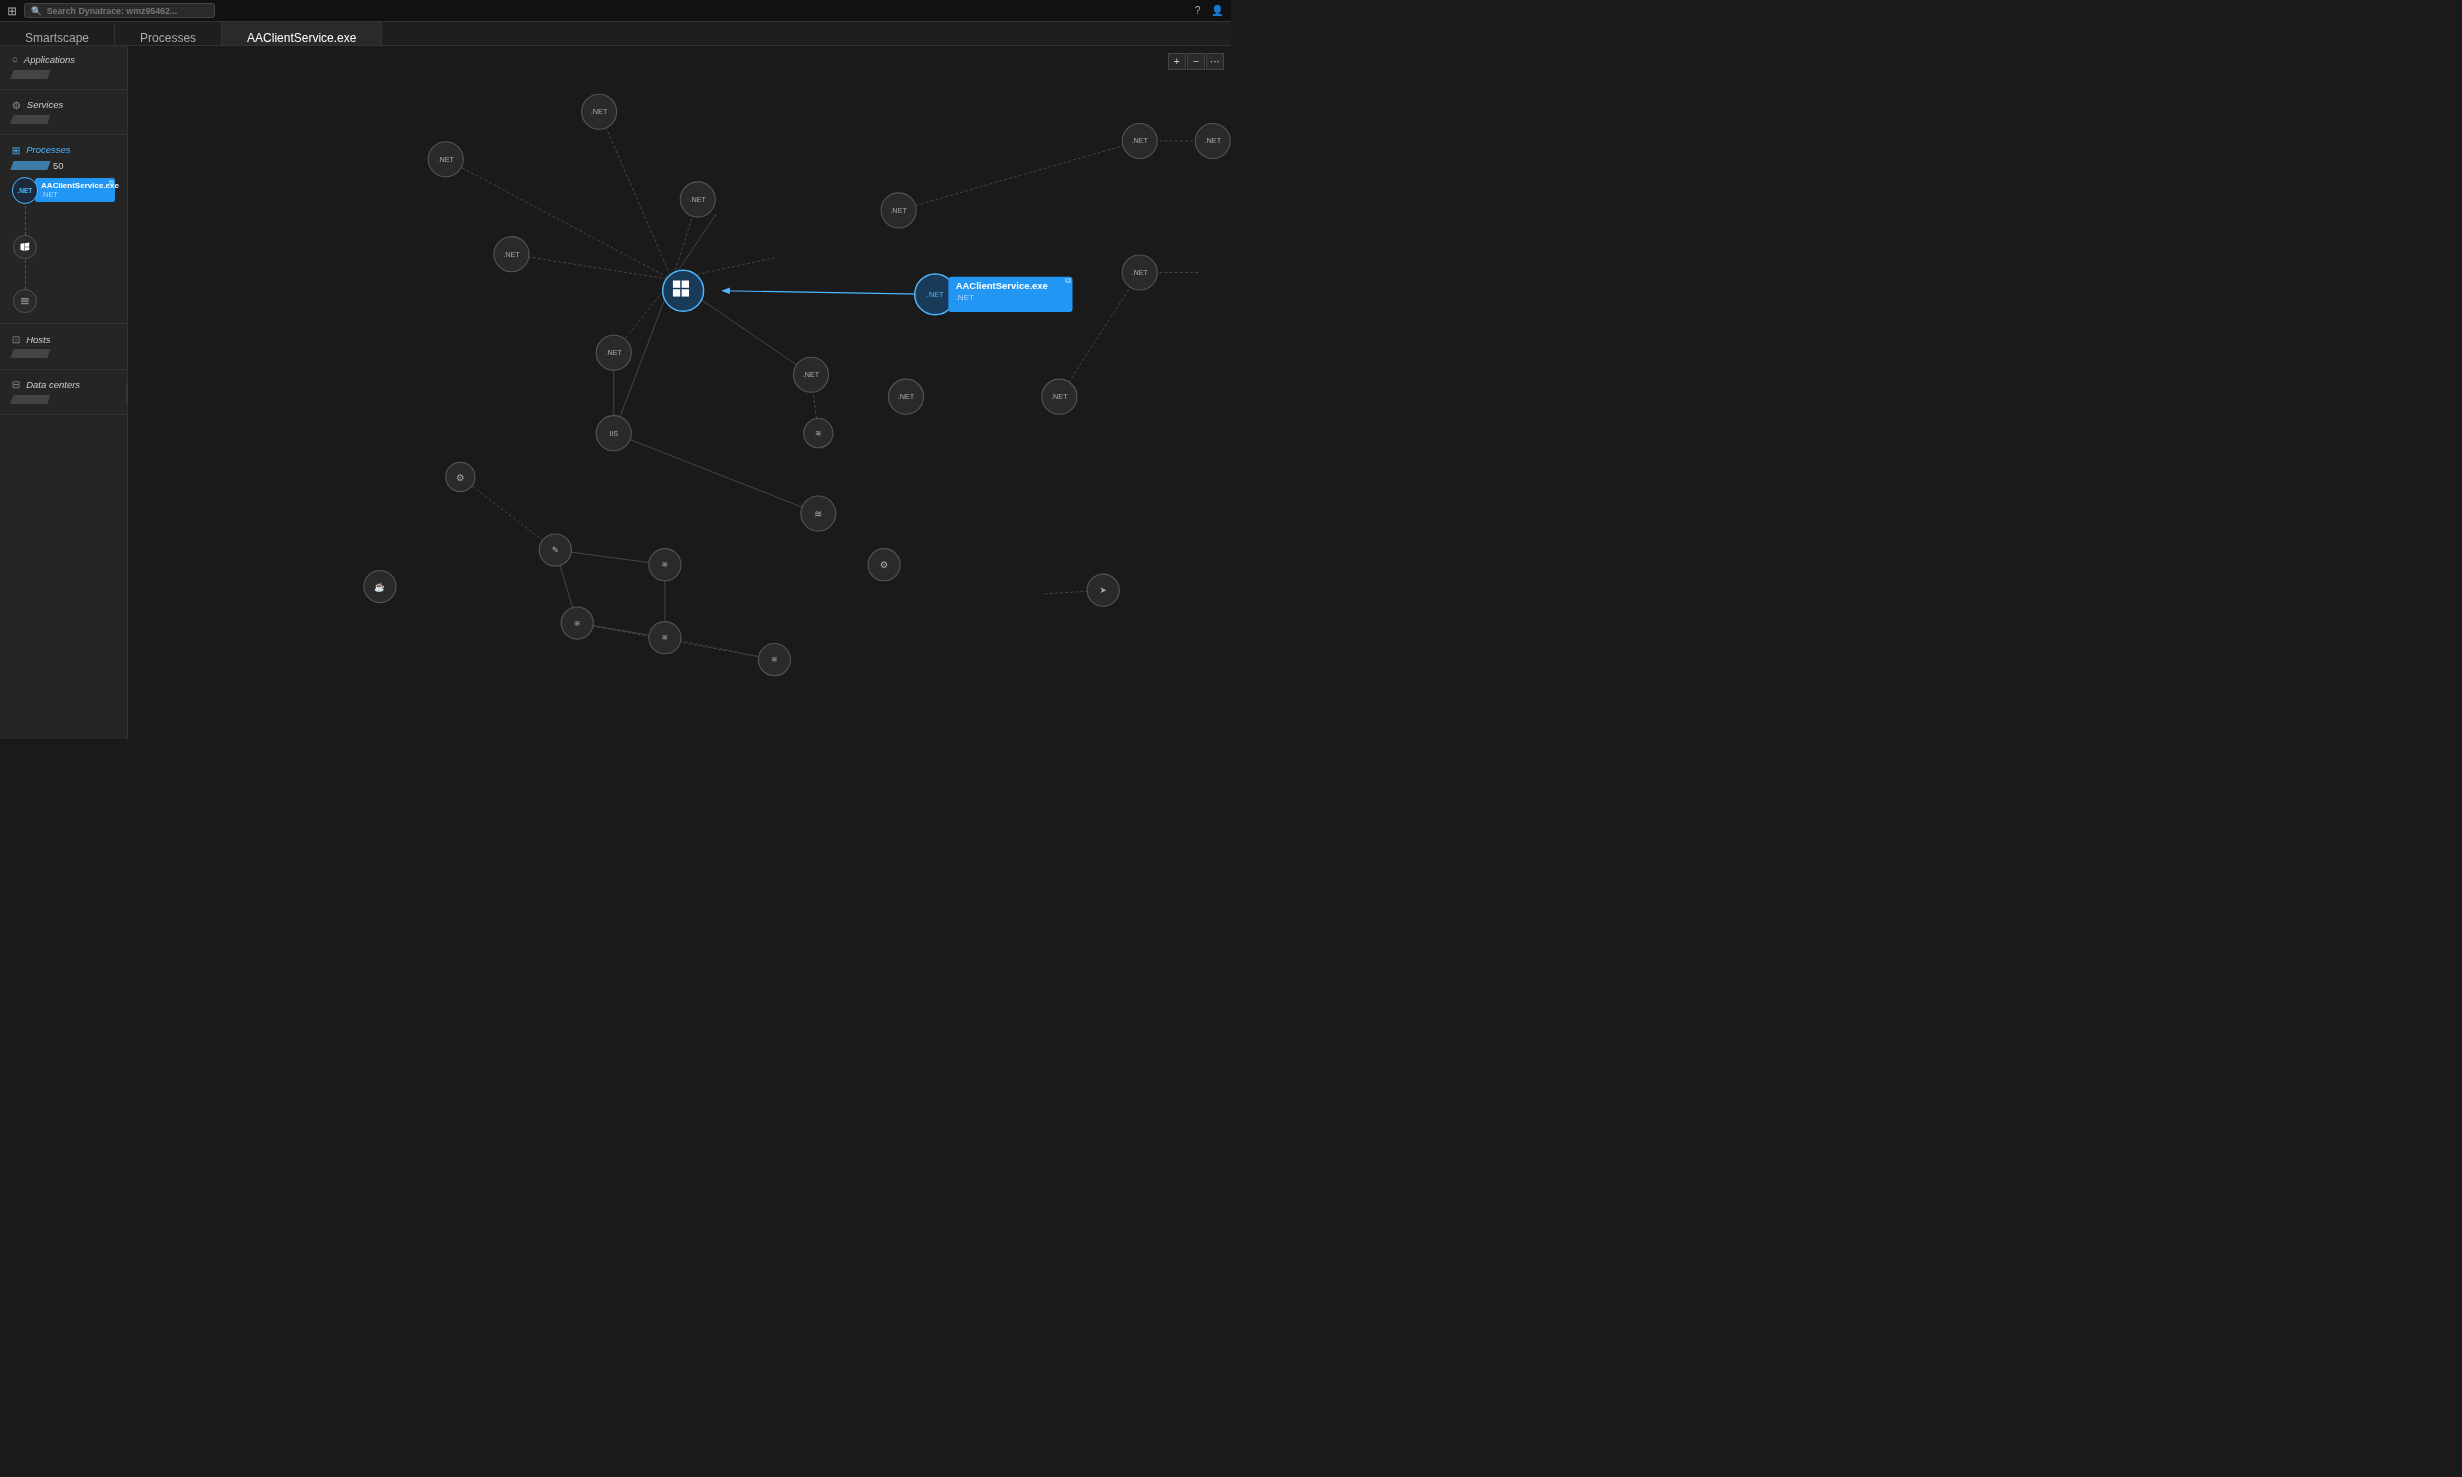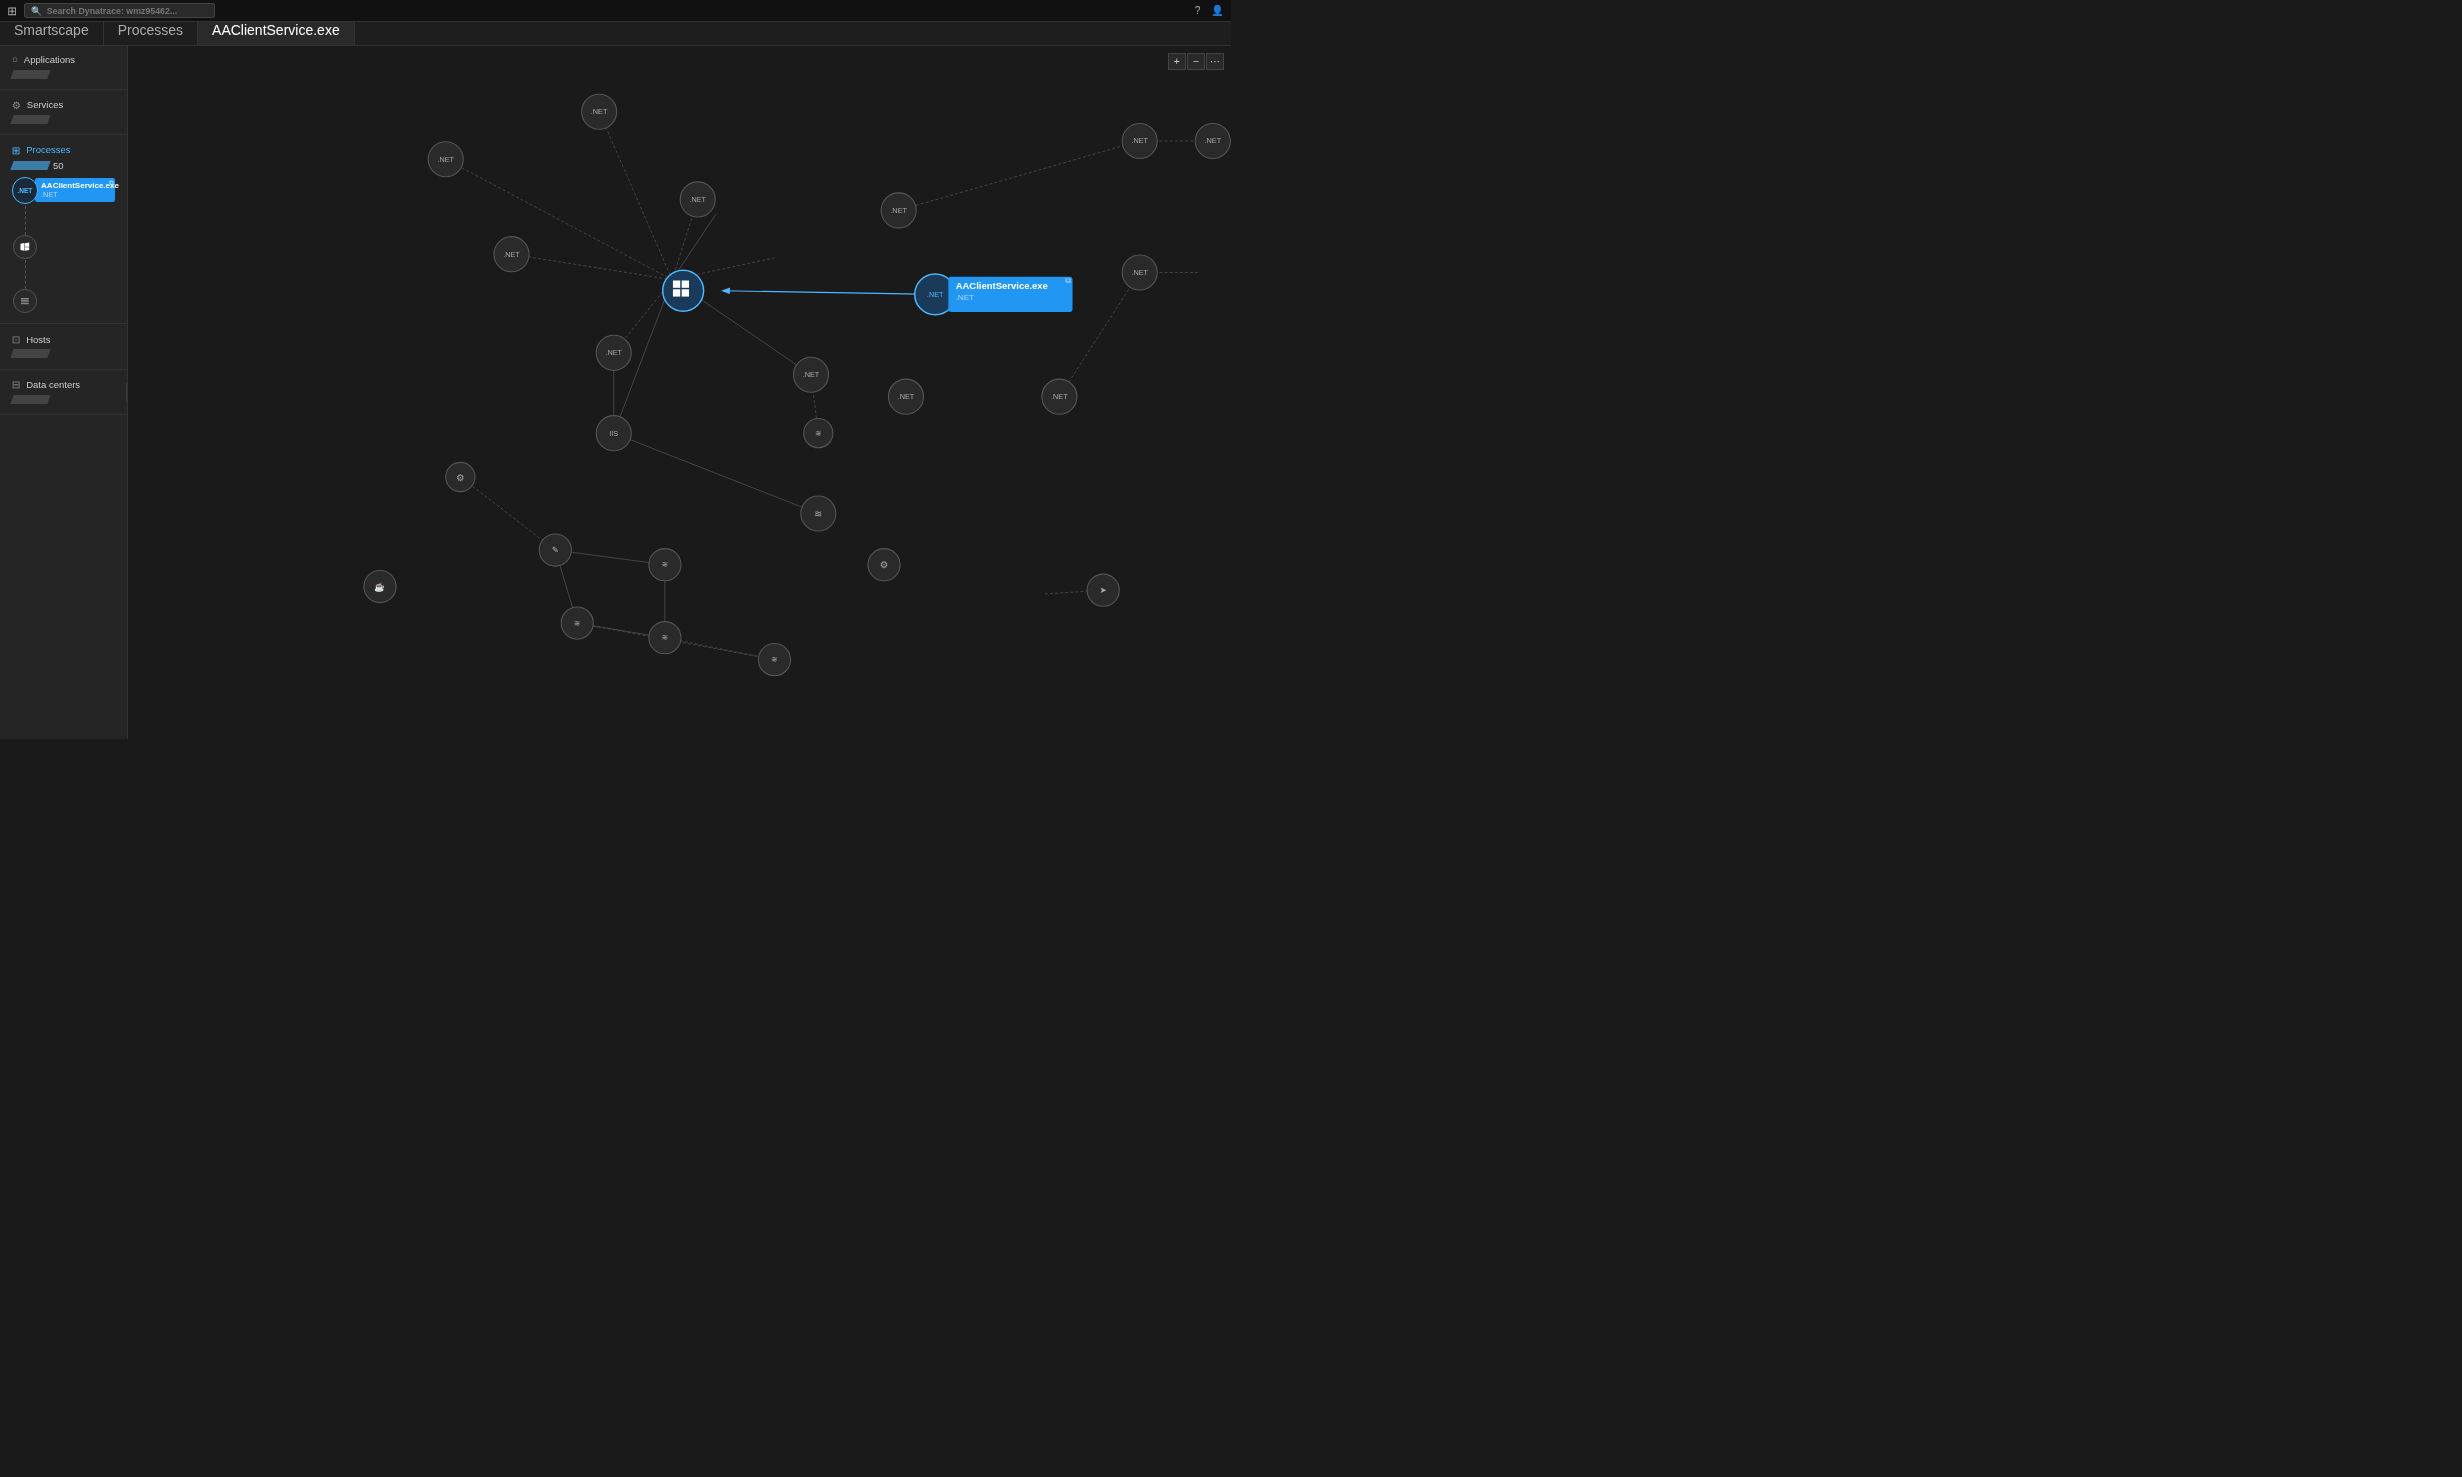--- a/index.html
+++ b/index.html
@@ -47,25 +47,25 @@
     
     .breadcrumb-bar {
       height: 23.5px;
       background: #1e1e1e;
       display: flex;
       align-items: center;
       padding: 0;
       border-bottom: 0.7px solid #333;
     }
     .breadcrumb-tab {
-      padding: 0 14px;
+      padding: 0 25px;
       height: 100%;
       display: flex;
-      align-items: flex-start;
-      font-size: 14px;
+      align-items: flex-end;
+      font-size: 12px;
       cursor: pointer;
       color: #aaa;
       border-right: 0.7px solid #333;
     }
     .breadcrumb-tab.active {
       color: #fff;
       background: #2a2a2a;
     }
 
     
@@ -111,20 +111,21 @@
       gap: 5.9px;
       margin-bottom: 4.4px;
     }
     .sidebar-section-icon {
       font-size: 10.3px;
       color: #888;
     }
     .sidebar-section-title {
       font-size: 9.5px;
       color: #ccc;
+      font-style: italic;
     }
     .sidebar-count {
       font-size: 9.5px;
       color: #ccc;
     }
 
     .sidebar-process-card {
       margin-top: 5.9px;
       display: flex;
       align-items: center;

